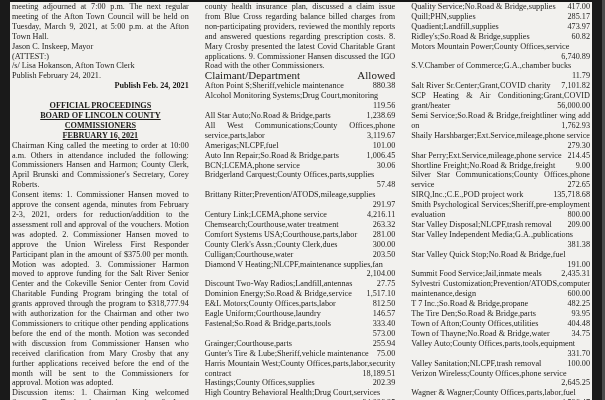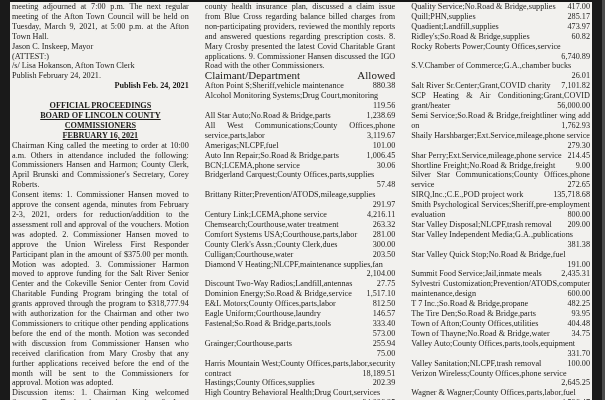--- a/index.html
+++ b/index.html
@@ -77,36 +77,36 @@
         <div class="claim"><span>County Clerk's Assn.;County Clerk,dues</span><span class="c-amt">300.00</span></div>
         <div class="claim"><span>Culligan;Courthouse,water</span><span class="c-amt">203.50</span></div>
         <div class="claim"><span>Diamond V Heating;NLCPF,maintenance supplies,fan</span><span class="c-amt">2,104.00</span></div>
         <div class="claim"><span>Discount Two-Way Radios;Landfill,antennas</span><span class="c-amt">27.75</span></div>
         <div class="claim"><span>Dominion Energy;So.Road &amp; Bridge,service</span><span class="c-amt">1,517.10</span></div>
         <div class="claim"><span>E&amp;L Motors;County Offices,parts,labor</span><span class="c-amt">812.50</span></div>
         <div class="claim"><span>Eagle Uniform;Courthouse,laundry</span><span class="c-amt">146.57</span></div>
         <div class="claim"><span>Fastenal;So.Road &amp; Bridge,parts,tools</span><span class="c-amt">333.40</span></div>
         <div class="claim"><span class="c-amt">573.00</span></div>
         <div class="claim"><span>Grainger;Courthouse,parts</span><span class="c-amt">255.94</span></div>
-        <div class="claim"><span class="c-amt">75.00</span></div>
+        <div class="claim"><span>Gunter's Tire &amp; Lube;Sheriff,vehicle maintenance</span><span class="c-amt">75.00</span></div>
         <div class="claim"><span>Harris Mountain West;County Offices,parts,labor,security contract</span><span class="c-amt">18,189.51</span></div>
         <div class="claim"><span>Hastings;County Offices,supplies</span><span class="c-amt">202.39</span></div>
         <div class="claim"><span>High Country Behavioral Health;Drug Court,services</span><span class="c-amt">34,006.25</span></div>
         <div class="claim"><span>Idaho Communications;LCEMA,parts,labor</span><span class="c-amt">2,176.50</span></div>
       </div>
   </div>
 
   <div class="col col-right">
     <div id="claims-right">
         <div class="claim"><span>Quality Service;No.Road &amp; Bridge,supplies</span><span class="c-amt">417.00</span></div>
         <div class="claim"><span>Quill;PHN,supplies</span><span class="c-amt">285.17</span></div>
         <div class="claim"><span>Quadient;Landfill,supplies</span><span class="c-amt">473.97</span></div>
         <div class="claim"><span>Ridley's;So.Road &amp; Bridge,supplies</span><span class="c-amt">60.82</span></div>
-        <div class="claim"><span>Rocky Roberts Power;County Offices,service</span><span class="c-amt">6,740.89</span></div>
-        <div class="claim"><span>S.V.Chamber of Commerce;G.A.,chamber bucks</span><span class="c-amt">26.01</span></div>
+        <div class="claim"><span>Motors Mountain Power;County Offices,service</span><span class="c-amt">6,740.89</span></div>
+        <div class="claim"><span>S.V.Chamber of Commerce;G.A.,chamber bucks</span><span class="c-amt">11.79</span></div>
         <div class="claim"><span>Salt River Sr.Center;Grant,COVID charity</span><span class="c-amt">7,101.82</span></div>
         <div class="claim"><span>SCP Heating &amp; Air Conditioning;Grant,COVID grant/heater</span><span class="c-amt">56,000.00</span></div>
         <div class="claim"><span>Semi Service;So.Road &amp; Bridge,freightliner wing add on</span><span class="c-amt">1,762.93</span></div>
         <div class="claim"><span>Shaily Harshbarger;Ext.Service,mileage,phone service</span><span class="c-amt">279.30</span></div>
         <div class="claim"><span>Shar Perry;Ext.Service,mileage,phone service</span><span class="c-amt">214.45</span></div>
         <div class="claim"><span>Shortline Freight;No.Road &amp; Bridge,freight</span><span class="c-amt">9.00</span></div>
         <div class="claim"><span>Silver Star Communications;County Offices,phone service</span><span class="c-amt">272.65</span></div>
         <div class="claim"><span>SIRQ,Inc.;C.E.,POD project work</span><span class="c-amt">135,718.68</span></div>
         <div class="claim"><span>Smith Psychological Services;Sheriff,pre-employment evaluation</span><span class="c-amt">800.00</span></div>
         <div class="claim"><span>Star Valley Disposal;NLCPF,trash removal</span><span class="c-amt">209.00</span></div>

